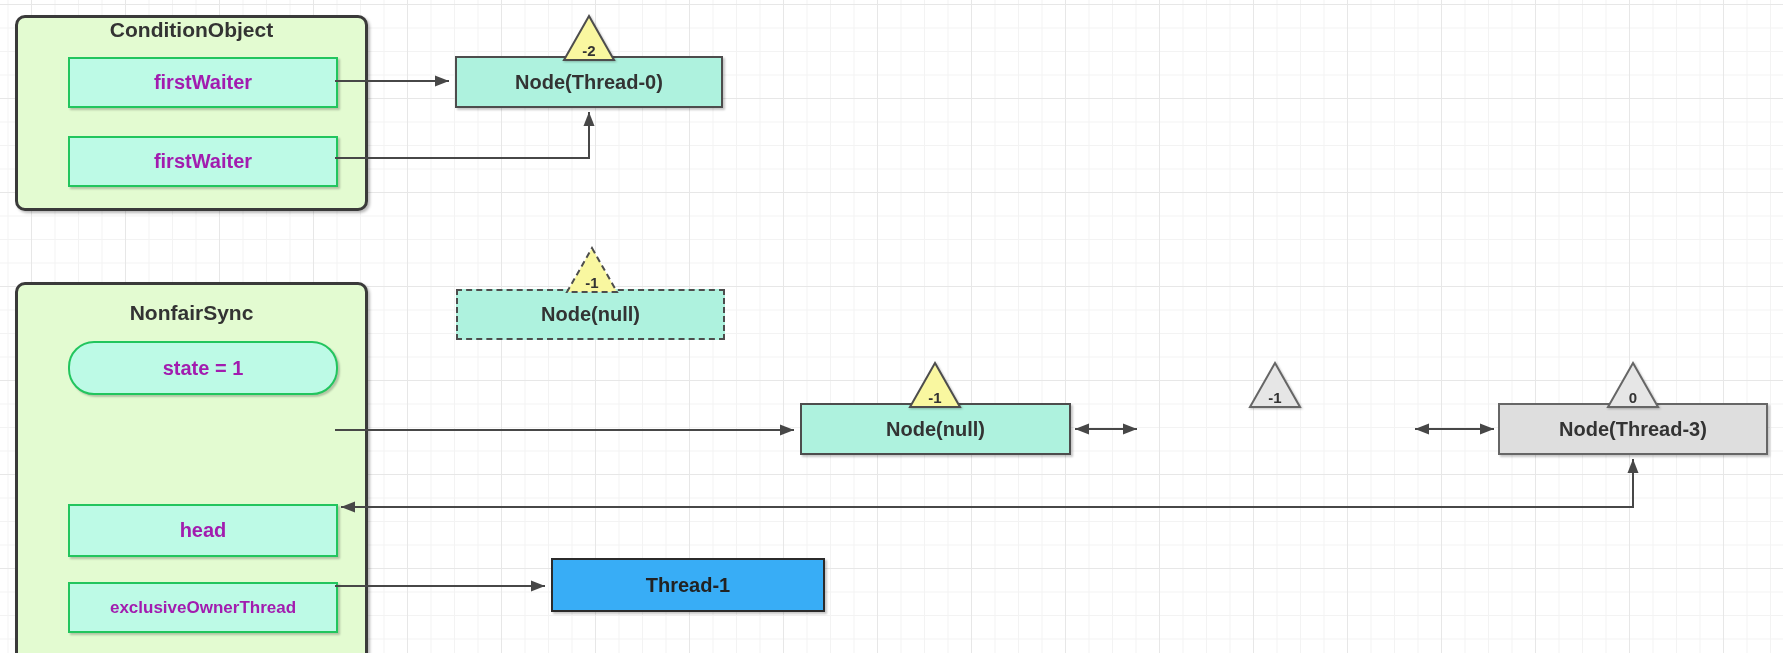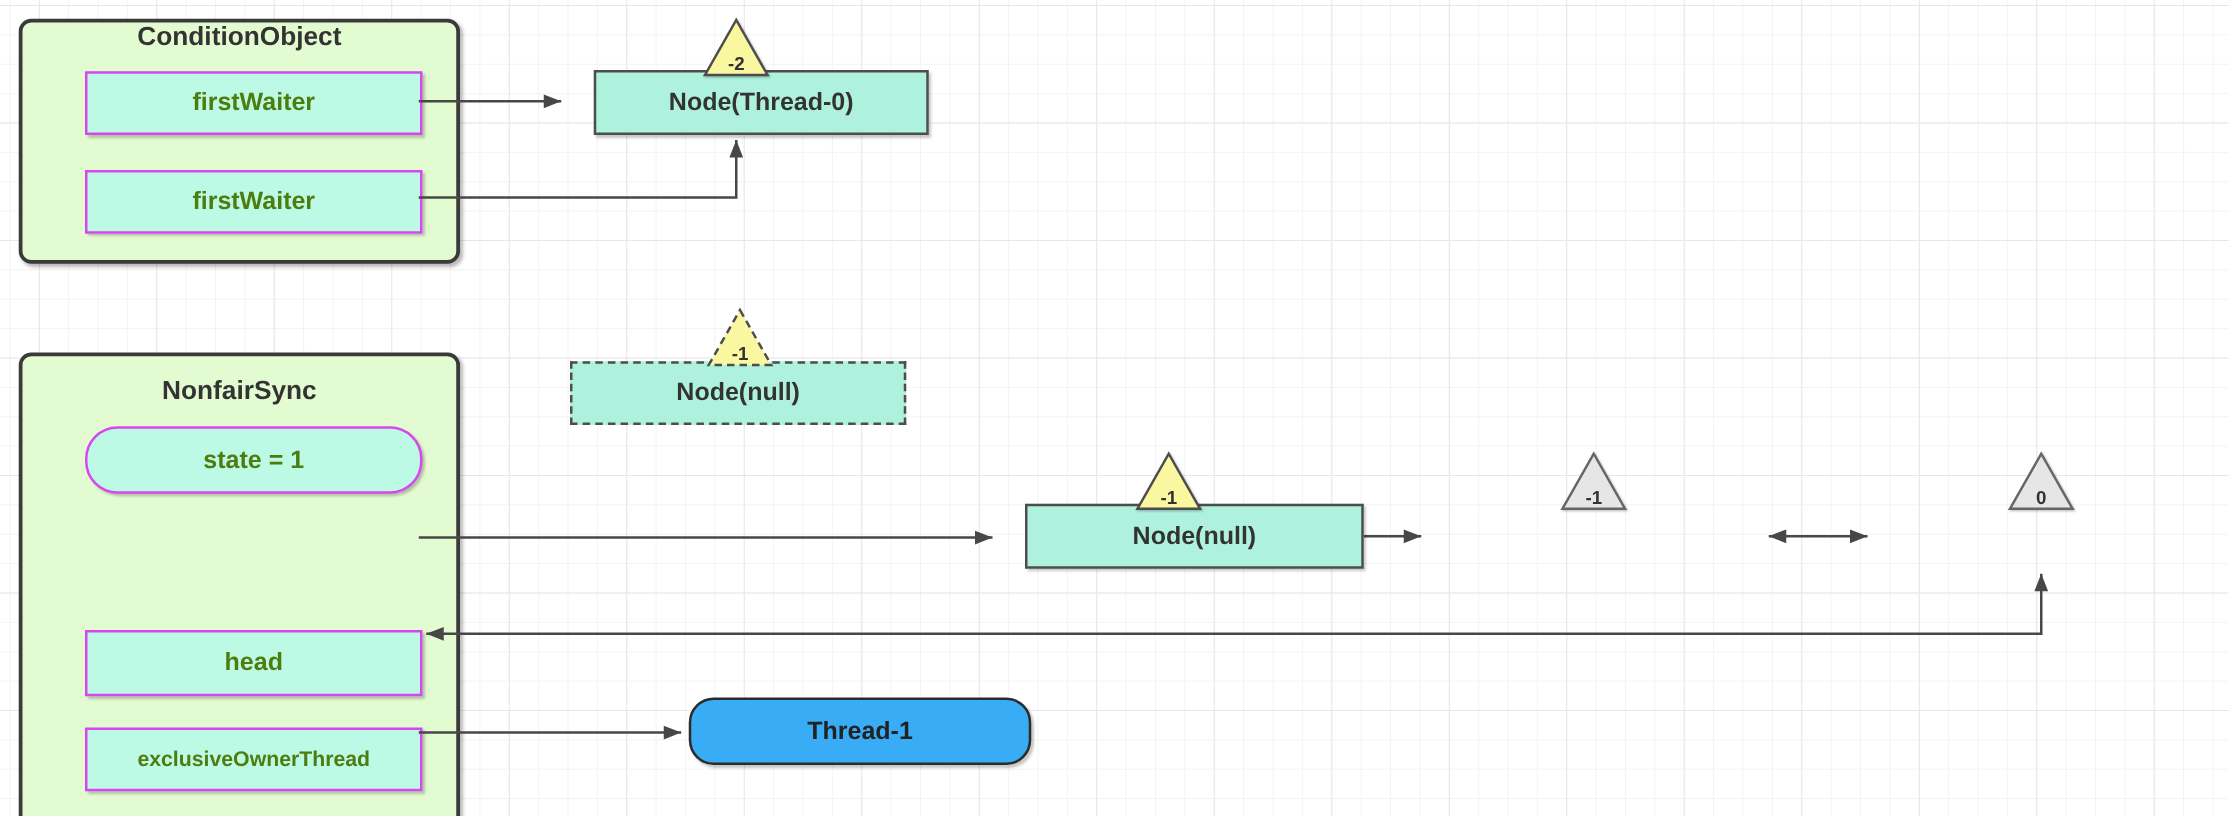--- a/index.html
+++ b/index.html
@@ -21,31 +21,31 @@
   }
   .abs{position:absolute;box-sizing:border-box;}
   .container{
     background:#e3fbd1;border:3px solid #3a3a3a;border-radius:10px;
     box-shadow:2px 2px 3px rgba(0,0,0,0.28);
   }
   .container-title{
     text-align:center;color:#333;font-weight:bold;font-size:21px;
   }
   .field{
-    background:#bdfae6;border:2px solid #d946ef;
+    background:#bdfae6;border:2px solid #22c55e;
     box-shadow:2px 2px 2px rgba(0,0,0,0.22);
     display:flex;align-items:center;justify-content:center;
-    color:#4d7c0f;font-weight:bold;font-size:20px;white-space:nowrap;
+    color:#a21caf;font-weight:bold;font-size:20px;white-space:nowrap;
   }
   .node{
     display:flex;align-items:center;justify-content:center;
     color:#333;font-weight:bold;font-size:20px;white-space:nowrap;
     box-shadow:2px 2px 2px rgba(0,0,0,0.22);
   }
-  .node-mint{background:#aef2de;border:2px solid #4d4d4d;margin-left:20px;}
+  .node-mint{background:#aef2de;border:2px solid #4d4d4d;}
   .node-mint-dashed{background:#aef2de;border:2px dashed #4d4d4d;box-shadow:none;}
   .node-gray{background:#dedede;border:2px solid #666666;}
   .node-blue{background:#38adf6;border:2px solid #2b2b2b;color:#222;}
   .tri{position:absolute;filter:drop-shadow(1.5px 1.5px 1px rgba(0,0,0,0.25));}
   .tri text{
     font-family:"Liberation Sans","DejaVu Sans",sans-serif;
     font-weight:bold;font-size:15px;fill:#333;
   }
   .arrows{position:absolute;left:0;top:0;pointer-events:none;}
 </style>
@@ -82,22 +82,23 @@
     <path d="M335,586 L545,586" stroke="#474747" stroke-width="2" fill="none" marker-end="url(#arw)"></path>
   </svg>
 
   <div class="abs node node-mint" style="left:455px;top:56px;width:268px;height:52px;">Node(Thread-0)</div>
 
   <div class="abs node node-mint-dashed" style="left:456px;top:289px;width:269px;height:51px;">Node(null)</div>
 
   <div class="abs node node-mint" style="left:800px;top:403px;width:271px;height:52px;">Node(null)</div>
 
 
+  <div class="abs node node-gray" style="left:1498px;top:403px;width:270px;height:52px;">Node(Thread-3)</div>
 
-  <div class="abs node node-blue" style="left:551px;top:558px;width:274px;height:54px;border-radius:20px;">Thread-1</div>
+  <div class="abs node node-blue" style="left:551px;top:558px;width:274px;height:54px;">Thread-1</div>
 
   <svg class="tri" style="left:561px;top:13px;" width="56" height="50">
     <polygon points="28,3 53,47 3,47" fill="#f9f7a0" stroke="#4d4d4d" stroke-width="2"></polygon>
     <text x="28" y="43" text-anchor="middle">-2</text>
   </svg>
 
   <svg class="tri" style="left:564px;top:245px;filter:none;" width="56" height="50">
     <polygon points="28,3 53,47 3,47" fill="#f9f7a0" stroke="#4d4d4d" stroke-width="2" stroke-dasharray="6,4"></polygon>
     <text x="28" y="43" text-anchor="middle">-1</text>
   </svg>

